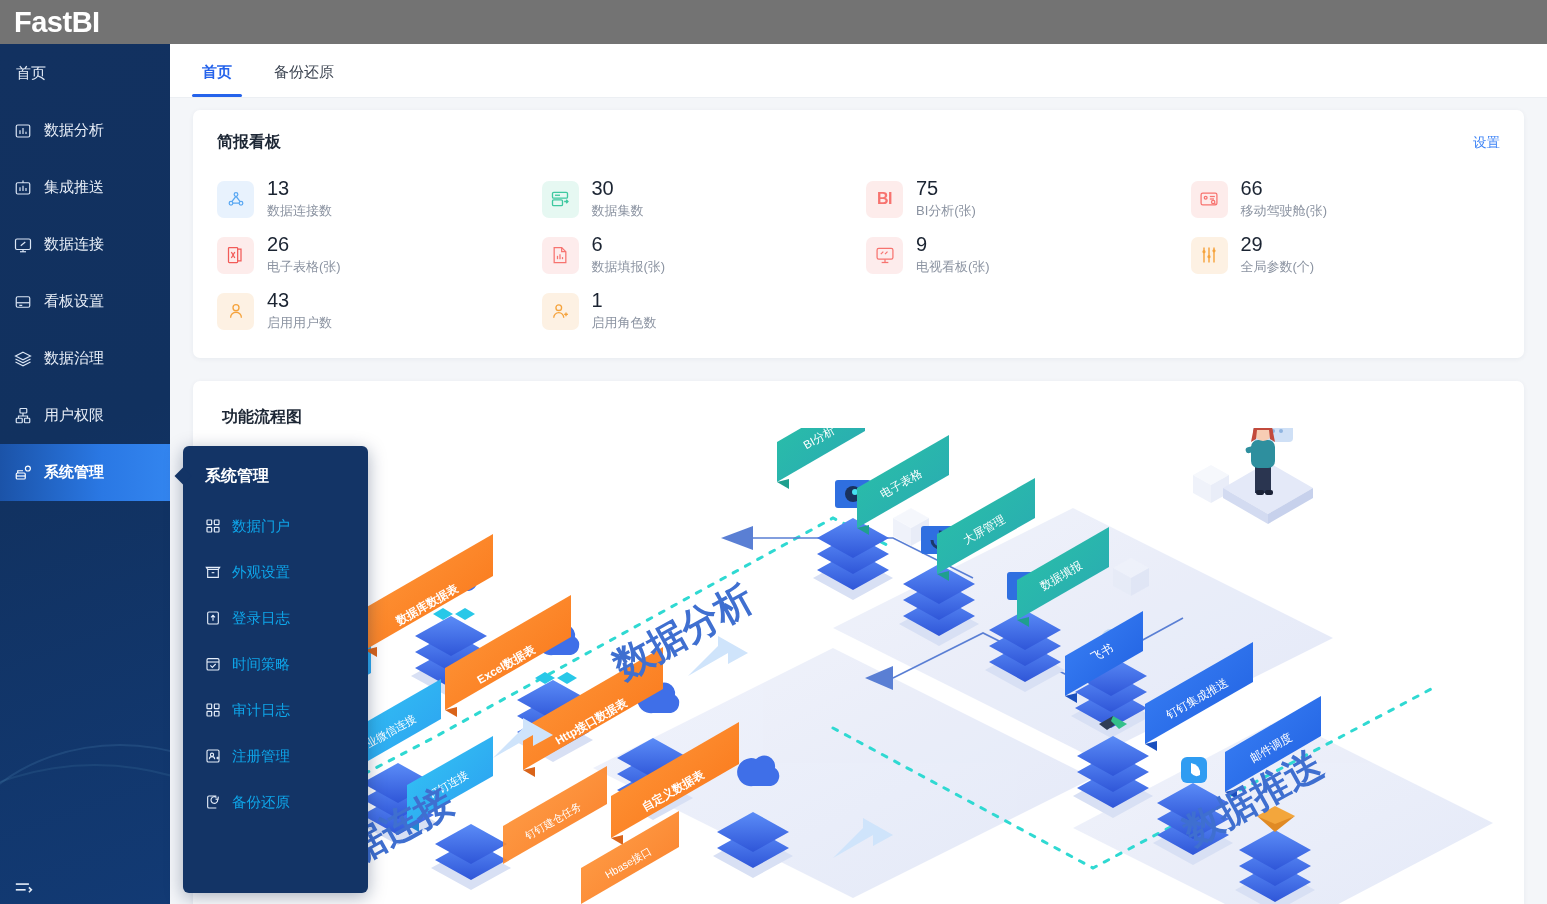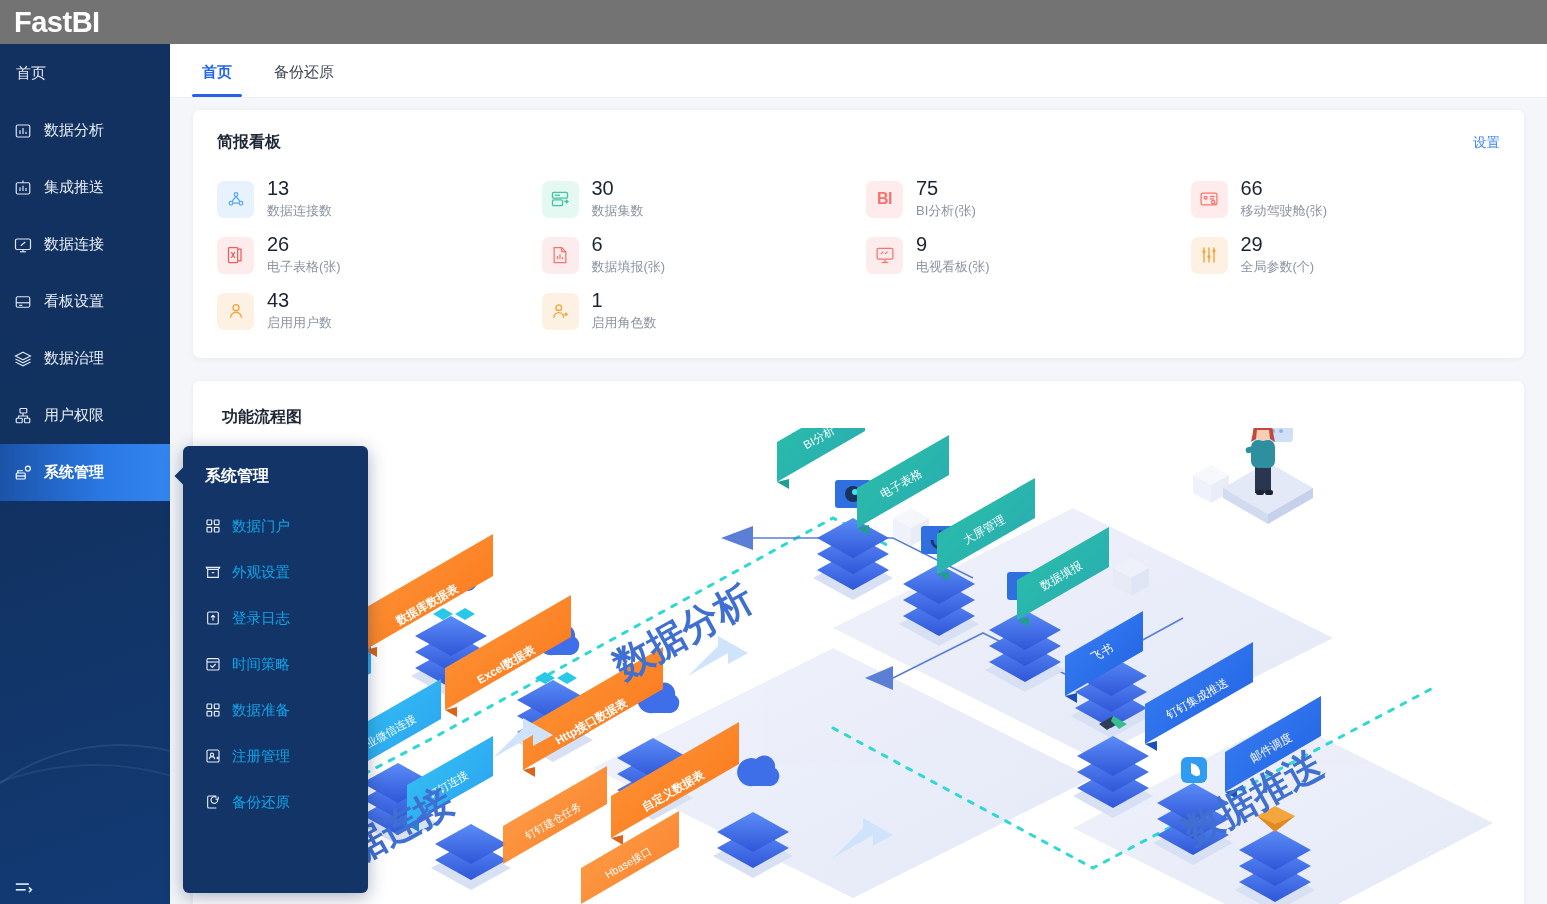--- a/index.html
+++ b/index.html
@@ -306,21 +306,21 @@
 
     <div class="flyout-item">
       <span class="ico">
         <svg width="16" height="16" viewBox="0 0 24 24" fill="none" stroke="#e5edf9" stroke-width="1.8">
           <rect x="3" y="3" width="7" height="7" rx="1"></rect>
             <rect x="14" y="3" width="7" height="7" rx="1"></rect>
           <rect x="3" y="14" width="7" height="7" rx="1"></rect>
             <rect x="14" y="14" width="7" height="7" rx="1"></rect>
         </svg>
       </span>
-      <span>数据准备</span>
+      <span>审计日志</span>
     </div>
 
     <div class="flyout-item">
       <span class="ico">
         <svg width="16" height="16" viewBox="0 0 24 24" fill="none" stroke="#e5edf9" stroke-width="1.7">
           <rect x="3" y="3" width="18" height="18" rx="2"></rect>
           <circle cx="10.5" cy="10" r="2.4"></circle>
             <path d="M6.5 17 a4 4 0 0 1 8 0"></path>
           <line x1="17" y1="15" x2="21" y2="15"></line>
             <line x1="19" y1="13" x2="19" y2="17"></line>

